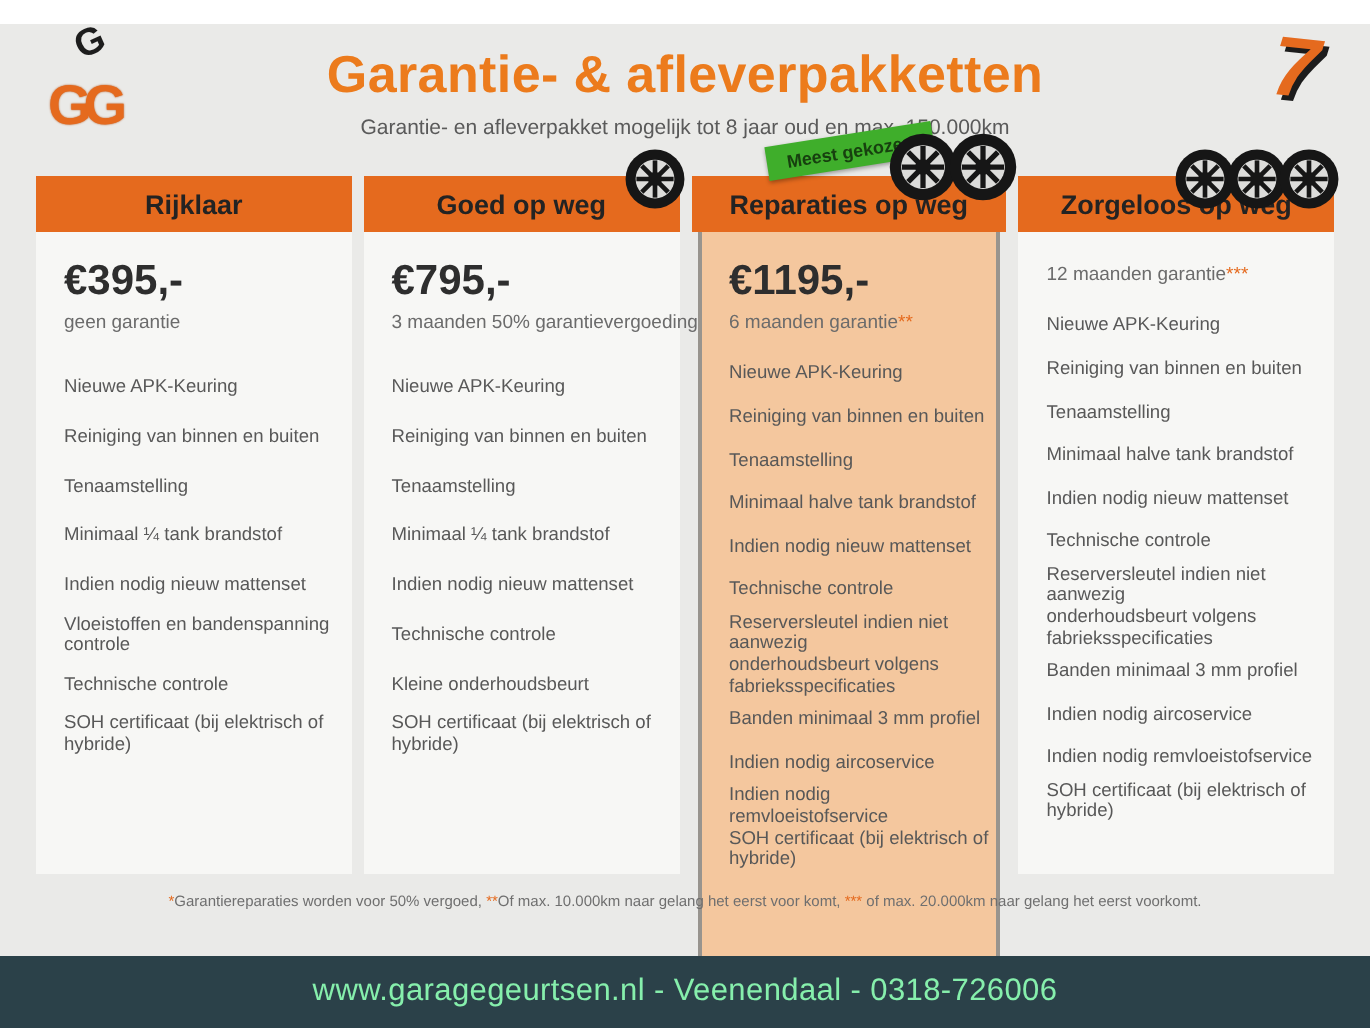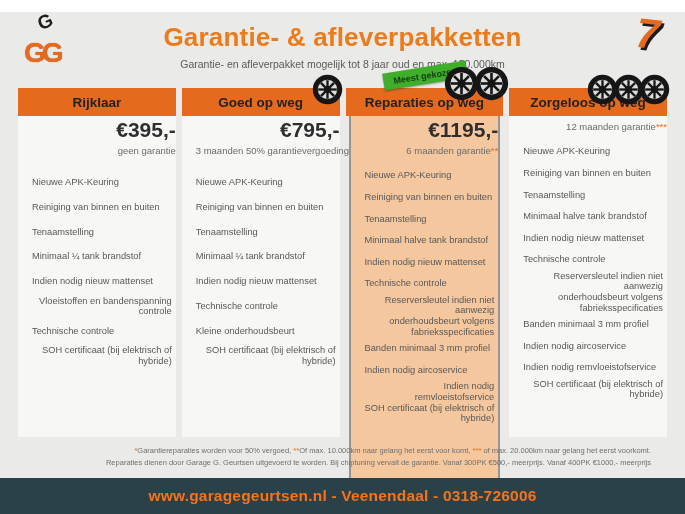--- a/index.html
+++ b/index.html
@@ -50,48 +50,48 @@
   .tires { position:absolute; right:-3px; top:-14px; display:flex; z-index:3; }
   .tire { width:31px; height:31px; margin-left:-5px; display:block; }
   .highlight .tires { top:-22px; right:-6px; }
   .highlight .tire { width:35px; height:35px; }
   .badge {
     position:absolute; right:36px; top:-21px; z-index:2;
     background:var(--badge-green,#3fae2b); color:#17400f;
     font-size:9px; font-weight:bold; padding:3.5px 10px; white-space:nowrap;
     transform:rotate(-9deg); box-shadow:0 1px 2px rgba(0,0,0,.35);
   }
-  .pkg-body { background:#f7f7f5; height:321px; padding-top:2px;text-align:right; }
+  .pkg-body { background:#f7f7f5; height:321px; padding-top:13px; }
   .highlight .pkg-body {
     background:var(--peach,#f4c79e);
     border:2px solid #98948e; border-top:none;
     border-radius:0 0 15px 15px; margin:0 3px; height:384px;
   }
   .price { font-size:21px; font-weight:bold; color:#2e2e2e; padding-left:14px; }
   .price-note { font-size:9.5px; color:#6b6b6b; padding-left:14px; margin-top:3px; white-space:nowrap; }
   .accent { color:var(--accent,#e56a1e); }
   .features { list-style:none; margin-top:14px; padding:0 4px 0 14px; }
   .features.dense { margin-top:9px; }
   .features li {
     font-size:9.3px; color:#585858; line-height:1.15;
     display:flex; align-items:center;
   }
   .features.sparse li { height:24.8px; }
   .features.dense li { height:21.6px; }
 
   
   .footnotes {
-    position:absolute; left:34px; right:34px; top:445px; text-align:right;
+    position:absolute; left:34px; right:34px; top:445px; text-align:center;
     font-size:7.5px; color:#6f6f6f; line-height:1.55;
   }
   .footer-bar {
     position:absolute; left:0; right:0; bottom:0; height:36px;
-    background:var(--footer-bg,#2b4149); color:#f97316;
+    background:var(--footer-bg,#2b4149); color:#86efac;
     display:flex; align-items:center; justify-content:center;
-    font-size:15.5px; font-weight:bold; letter-spacing:0.2px;
+    font-size:15.5px; font-weight:normal; letter-spacing:0.2px;
   }
 </style>
 </head>
 <body>
 
 <div class="canvas" style="--accent: #e56a1e; --title: #ec7b1c; --peach: #f4c79e; --badge-green: #3fae2b; --footer-bg: #2b4149; --page-bg: #eaeae8;">
   <div class="top-strip"></div>
 
   <div class="logo">
     <span class="logo-top">G</span>
@@ -256,19 +256,18 @@
             <li class="feature">Indien nodig aircoservice</li>
             <li class="feature">Indien nodig remvloeistofservice</li>
             <li class="feature">SOH certificaat (bij elektrisch of hybride)</li>
           </ul>
         </div>
       </section>
     </main>
 
   <div class="footnotes">
     <div class="fn-line" id="fn-line1"><span class="accent">*</span><span>Garantiereparaties worden voor 50% vergoed, </span><span class="accent">**</span><span>Of max. 10.000km naar gelang het eerst voor komt, </span><span class="accent">***</span><span> of max. 20.000km naar gelang het eerst voorkomt.</span></div>
-    <div class="fn-line">Reparaties dienen door Garage G. Geurtsen uitgevoerd te worden. Bij chiptuning vervalt de garantie. Vanaf 300PK €500,- meerprijs. Vanaf 400PK €1000,- meerprijs</div>
   </div>
 
   <footer class="footer-bar">
     <span>www.garagegeurtsen.nl - Veenendaal - 0318-726006</span>
   </footer>
 </div>
 
 </body></html>

